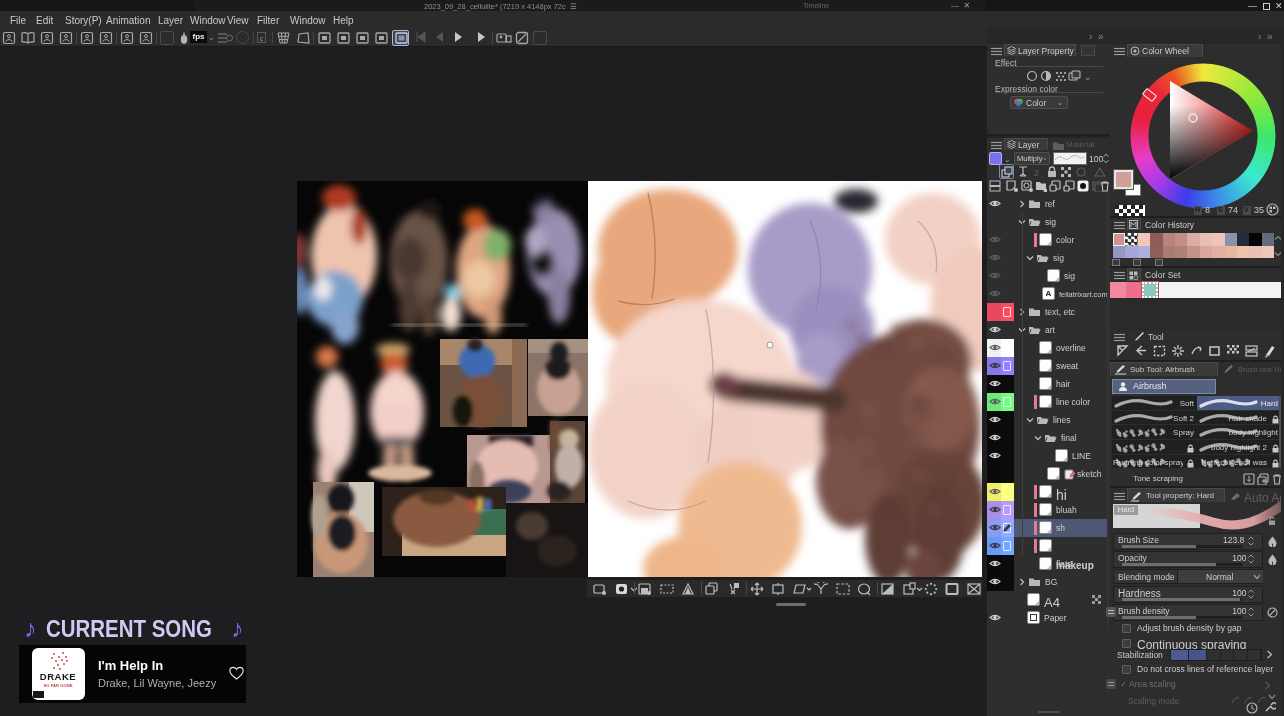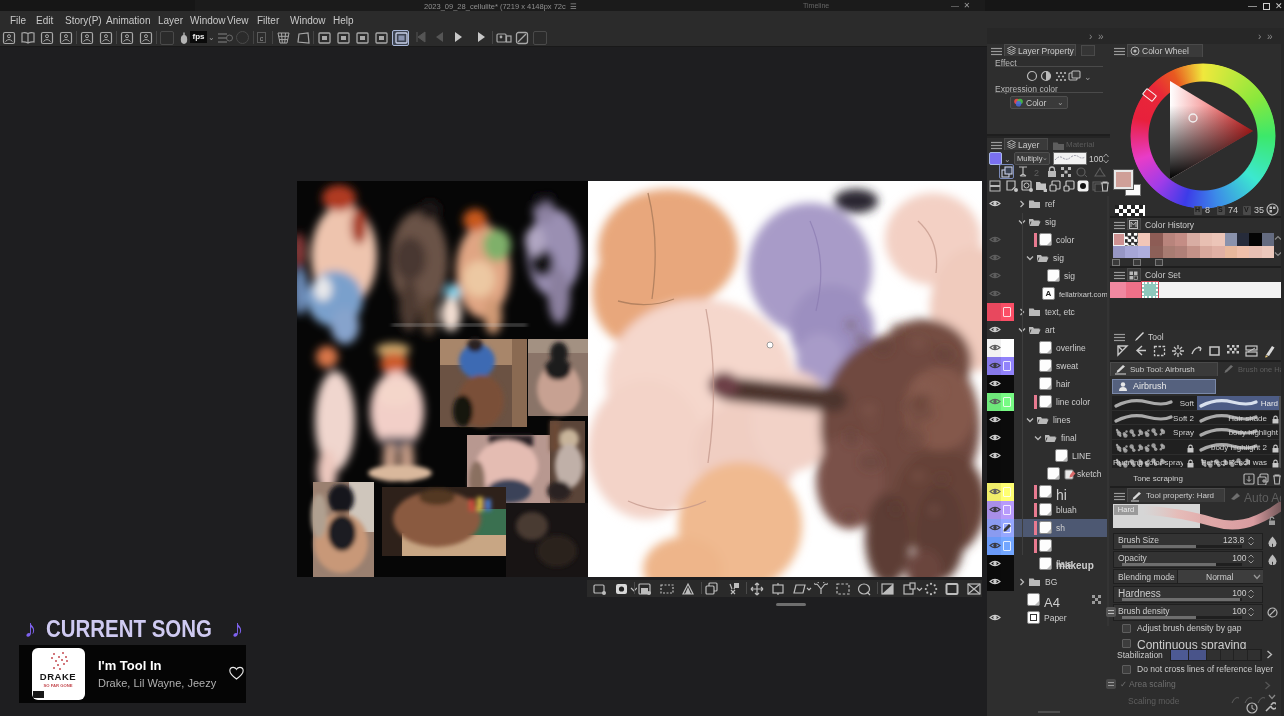--- a/index.html
+++ b/index.html
@@ -429,21 +429,21 @@
         <circle cx="26" cy="17" r="1"></circle>
         <circle cx="32" cy="16" r="1"></circle>
         <circle cx="22" cy="20" r="1"></circle>
         <circle cx="35" cy="13" r="1"></circle>
         <circle cx="28" cy="21" r="1"></circle>
       </g>
 <text x="26" y="32" text-anchor="middle" font-family="Liberation Sans" font-size="9.5" font-weight="bold" fill="#151515" letter-spacing="0.5">DRAKE</text>
 <text x="26" y="39" text-anchor="middle" font-family="Liberation Sans" font-size="4.2" font-weight="bold" fill="#c44a50">SO FAR GONE</text>
 <rect x="1" y="43" width="11" height="7" fill="#181818"></rect>
 </svg></div>
-<div class="abs" style="left:98px;top:658px;font-size:13px;color:#ffffff;font-weight:bold;white-space:nowrap;">I'm Tool In</div>
+<div class="abs" style="left:98px;top:658px;font-size:13px;color:#ffffff;font-weight:bold;white-space:nowrap;">I'm Help In</div>
 <div class="abs" style="left:98px;top:677px;font-size:11px;color:#b0b0b0;font-weight:normal;white-space:nowrap;">Drake, Lil Wayne, Jeezy</div>
 <svg class="abs" style="left:228px;top:665px" width="17" height="16" viewBox="0 0 24 24">
     <path d="M12 21c-6-4.5-10-8-10-12.5C2 5.5 4.5 3.5 7 3.5c2 0 3.8 1 5 3 1.2-2 3-3 5-3 2.5 0 5 2 5 5C22 13 18 16.5 12 21z" fill="none" stroke="#e8e8e8" stroke-width="1.7"></path>
   </svg>
 <div class="abs" style="left:987px;top:28px;width:297px;height:688px;background:#242424;"></div>
 <div class="abs" style="left:987px;top:28px;width:297px;height:16px;background:#272727;"></div>
 <div class="abs" style="left:1089px;top:31px;font-size:10px;color:#8a8a8a;font-weight:normal;white-space:nowrap;">›&nbsp;&nbsp;»</div>
 <div class="abs" style="left:1258px;top:31px;font-size:10px;color:#8a8a8a;font-weight:normal;white-space:nowrap;">›&nbsp;&nbsp;»</div>
 <div class="abs" style="left:987px;top:44px;width:123px;height:92px;background:#2e2e2e;border-bottom:2px solid #1e1e1e;"></div>
 <svg class="abs" style="left:991px;top:47px" width="11" height="9" viewBox="0 0 11 9">

